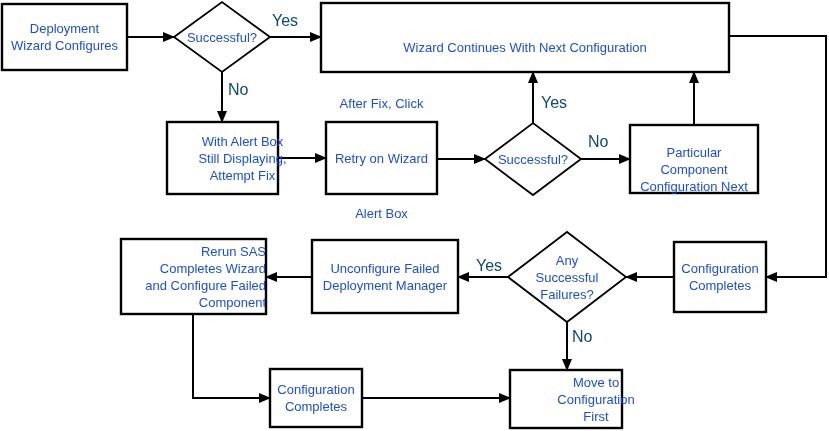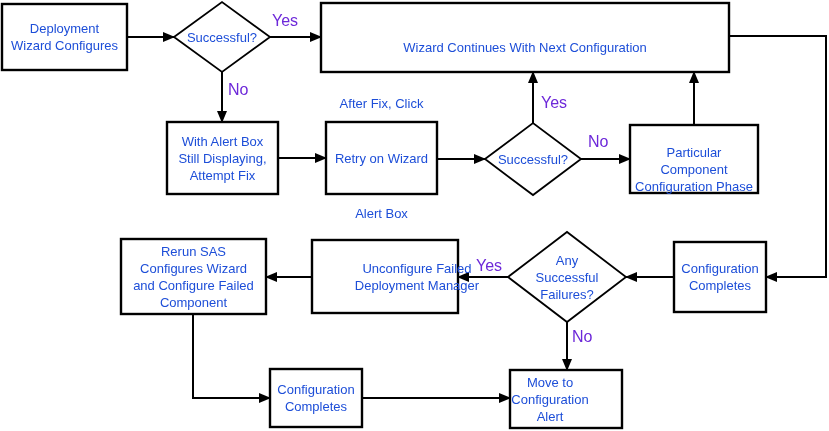--- a/index.html
+++ b/index.html
@@ -50,21 +50,21 @@
     text-align: center;
     font-size: 13px;
     line-height: 17px;
     color: #1d4ed8;
     white-space: nowrap;
   }
   .edge-label {
     position: absolute;
     font-size: 16px;
     line-height: 1;
-    color: #6d28d9;
+    color: #0c4a6e;
     white-space: nowrap;
   }
 </style>
 </head>
 <body>
 
 <div class="stage">
   <svg id="diagram-svg" width="829" height="431" viewBox="0 0 829 431">
     <defs>
       <marker id="arrowhead" markerUnits="userSpaceOnUse" markerWidth="12" markerHeight="10" refX="11" refY="5" orient="auto">
@@ -108,65 +108,65 @@
       <div class="node-text" style="left: 2px; top: 4px; width: 125px; height: 66px;">
         <div>Deployment</div>
         <div>Wizard Configures</div>
       </div>
       <div class="node-text" style="left: 174px; top: 2px; width: 96px; height: 70px;">
         <div>Successful?</div>
       </div>
       <div class="node-text" style="left: 321px; top: 3px; width: 408px; height: 89px;">
         <div>Wizard Continues With Next Configuration</div>
       </div>
-      <div class="node-text" style="left: 167px; top: 122px; width: 111px; height: 72px;">
+      <div class="node-text" style="left: 167px; top: 122px; width: 111px; height: 72px; padding-left: 20px;">
         <div>With Alert Box</div>
         <div>Still Displaying,</div>
         <div>Attempt Fix</div>
       </div>
       <div class="node-text" style="left: 326px; top: 122px; width: 111px; height: 72px; gap: 38px;">
         <div>After Fix, Click</div>
         <div>Retry on Wizard</div>
         <div>Alert Box</div>
       </div>
       <div class="node-text" style="left: 485px; top: 123px; width: 96px; height: 72px;">
         <div>Successful?</div>
       </div>
       <div class="node-text" style="left: 630px; top: 125px; width: 128px; height: 88px;">
         <div>Particular</div>
         <div>Component</div>
-        <div>Configuration Phase</div>
+        <div>Configuration Next</div>
       </div>
-      <div class="node-text" style="left: 121px; top: 239px; width: 145px; height: 75px;">
+      <div class="node-text" style="left: 121px; top: 239px; width: 145px; height: 75px; align-items: flex-end;">
         <div>Rerun SAS</div>
-        <div>Configures Wizard</div>
+        <div>Completes Wizard</div>
         <div>and Configure Failed</div>
         <div>Component</div>
       </div>
-      <div class="node-text" style="left: 312px; top: 240px; width: 146px; height: 73px; padding-left: 32px;">
+      <div class="node-text" style="left: 312px; top: 240px; width: 146px; height: 73px;">
         <div>Unconfigure Failed</div>
         <div>Deployment Manager</div>
       </div>
       <div class="node-text" style="left: 508px; top: 232px; width: 118px; height: 90px;">
         <div>Any</div>
         <div>Successful</div>
         <div>Failures?</div>
       </div>
       <div class="node-text" style="left: 674px; top: 242px; width: 92px; height: 70px;">
         <div>Configuration</div>
         <div>Completes</div>
       </div>
       <div class="node-text" style="left: 270px; top: 369px; width: 92px; height: 58px;">
         <div>Configuration</div>
         <div>Completes</div>
       </div>
-      <div class="node-text" style="left: 494px; top: 370px; width: 112px; height: 58px;">
+      <div class="node-text" style="left: 540px; top: 370px; width: 112px; height: 58px;">
         <div>Move to</div>
         <div>Configuration</div>
-        <div>Alert</div>
+        <div>First</div>
       </div>
     </div>
   <div id="labels-layer">
       <div class="edge-label" style="left: 272px; top: 13px;">Yes</div>
       <div class="edge-label" style="left: 228px; top: 82px;">No</div>
       <div class="edge-label" style="left: 541px; top: 95px;">Yes</div>
       <div class="edge-label" style="left: 588px; top: 134px;">No</div>
       <div class="edge-label" style="left: 476px; top: 258px;">Yes</div>
       <div class="edge-label" style="left: 572px; top: 329px;">No</div>
     </div>

